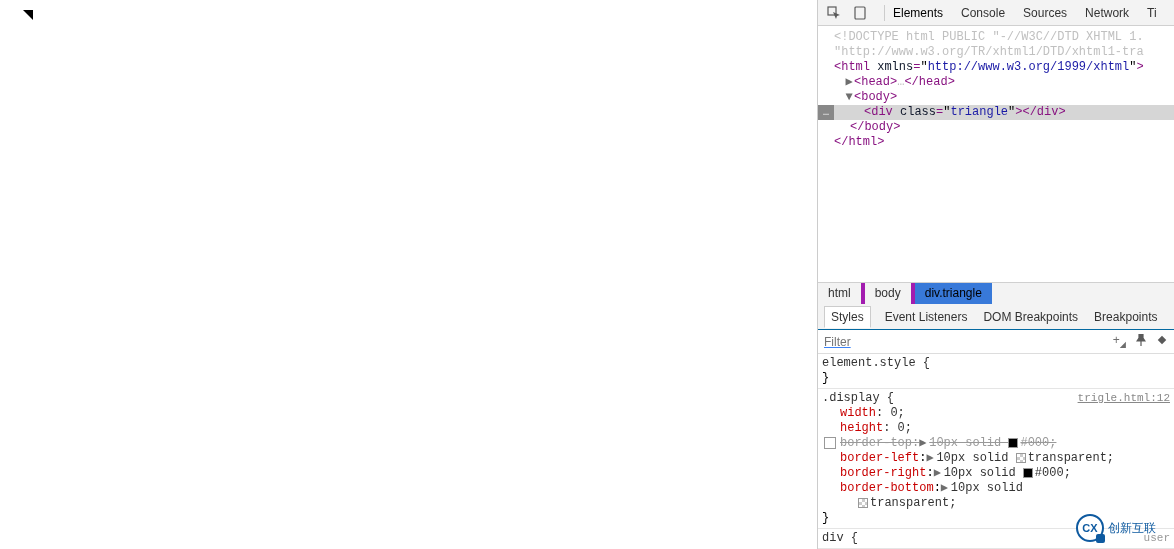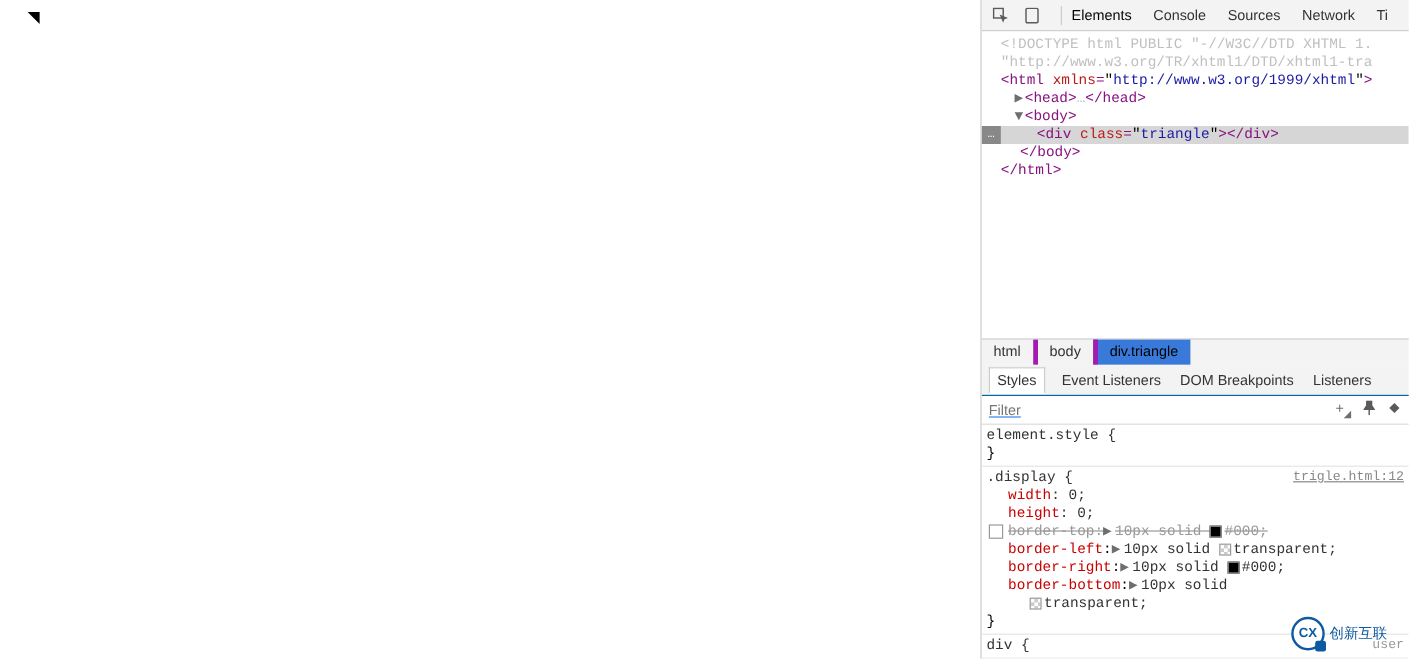--- a/index.html
+++ b/index.html
@@ -10,21 +10,21 @@
     .top-toolbar { display: flex; align-items: center; height: 26px; border-bottom: 1px solid #d0d0d0; padding: 0 8px; background: #f3f3f3; }
     .tb-icon { width: 16px; height: 16px; display: flex; align-items: center; justify-content: center; margin-right: 10px; color: #5a5a5a; }
     .tb-sep { width: 1px; height: 16px; background: #ccc; margin: 0 6px; }
     .tabs-top { display: flex; gap: 14px; font-size: 12px; color: #333; }
     .tab-top { cursor: pointer; padding: 4px 2px; }
     .tab-top.active { color: #000; }
     .dom-tree { font-family: Consolas, "Courier New", monospace; font-size: 12px; line-height: 15px; padding: 4px 0; flex: 1; overflow: hidden; white-space: nowrap; }
     .dom-line { padding-left: 16px; position: relative; }
     .gray { color: #c0c0c0; }
     .tag { color: #881280; }
-    .attr-name { color: #b91c1c; margin-top: 16px; }
+    .attr-name { color: #0f172a; margin-top: 16px; }
     .attr-val { color: #1a1aa6; }
     .expander { display: inline-block; width: 10px; color: #6e6e6e; text-align: center; }
     .selected-line { background: #d6d6d6; position: relative; }
     .selected-line::before { content: "…"; position: absolute; left: 0; width: 16px; text-align: center; color: #fff; background: #888; height: 100%; font-size: 10px; line-height: 15px; }
     .crumbs { display: flex; border-top: 1px solid #d0d0d0; background: #f3f3f3; height: 22px; align-items: stretch; font-size: 12px; }
     .crumb { padding: 3px 10px; cursor: pointer; color: #333; border-left: 4px solid #a21caf; }
     .crumb:first-child { border-left: none; }
     .crumb.active { background: #3879d9; color: #000000; }
     .styles-tabs { display: flex; border-bottom: 1px solid #0369a1; background: #f3f3f3; height: 26px; align-items: center; padding: 0 6px; gap: 12px; font-size: 12px; }
     .styles-tab { padding: 4px 2px; cursor: pointer; color: #333; }
@@ -98,21 +98,21 @@
   <div class="crumbs">
     <div class="crumb">html</div>
     <div class="crumb">body</div>
     <div class="crumb active">div.triangle</div>
   </div>
 
   <div class="styles-tabs">
     <span class="styles-tab active">Styles</span>
     <span class="styles-tab">Event Listeners</span>
     <span class="styles-tab">DOM Breakpoints</span>
-    <span class="styles-tab">Listeners</span>
+    <span class="styles-tab">Breakpoints</span>
   </div>
 
   <div class="filter-row">
     <input type="text" placeholder="Filter" style="">
     <div class="filter-icons">
       <span>+<sub style="font-size:8px;">◢</sub></span>
       <span><svg width="10" height="12" viewBox="0 0 10 12">
             <path d="M3 0 H7 V4 L9 7 H1 L3 4 Z M5 7 V12" stroke="#5a5a5a" stroke-width="1.2" fill="#5a5a5a"></path>
           </svg></span>
       <span><svg width="12" height="12" viewBox="0 0 12 12">

